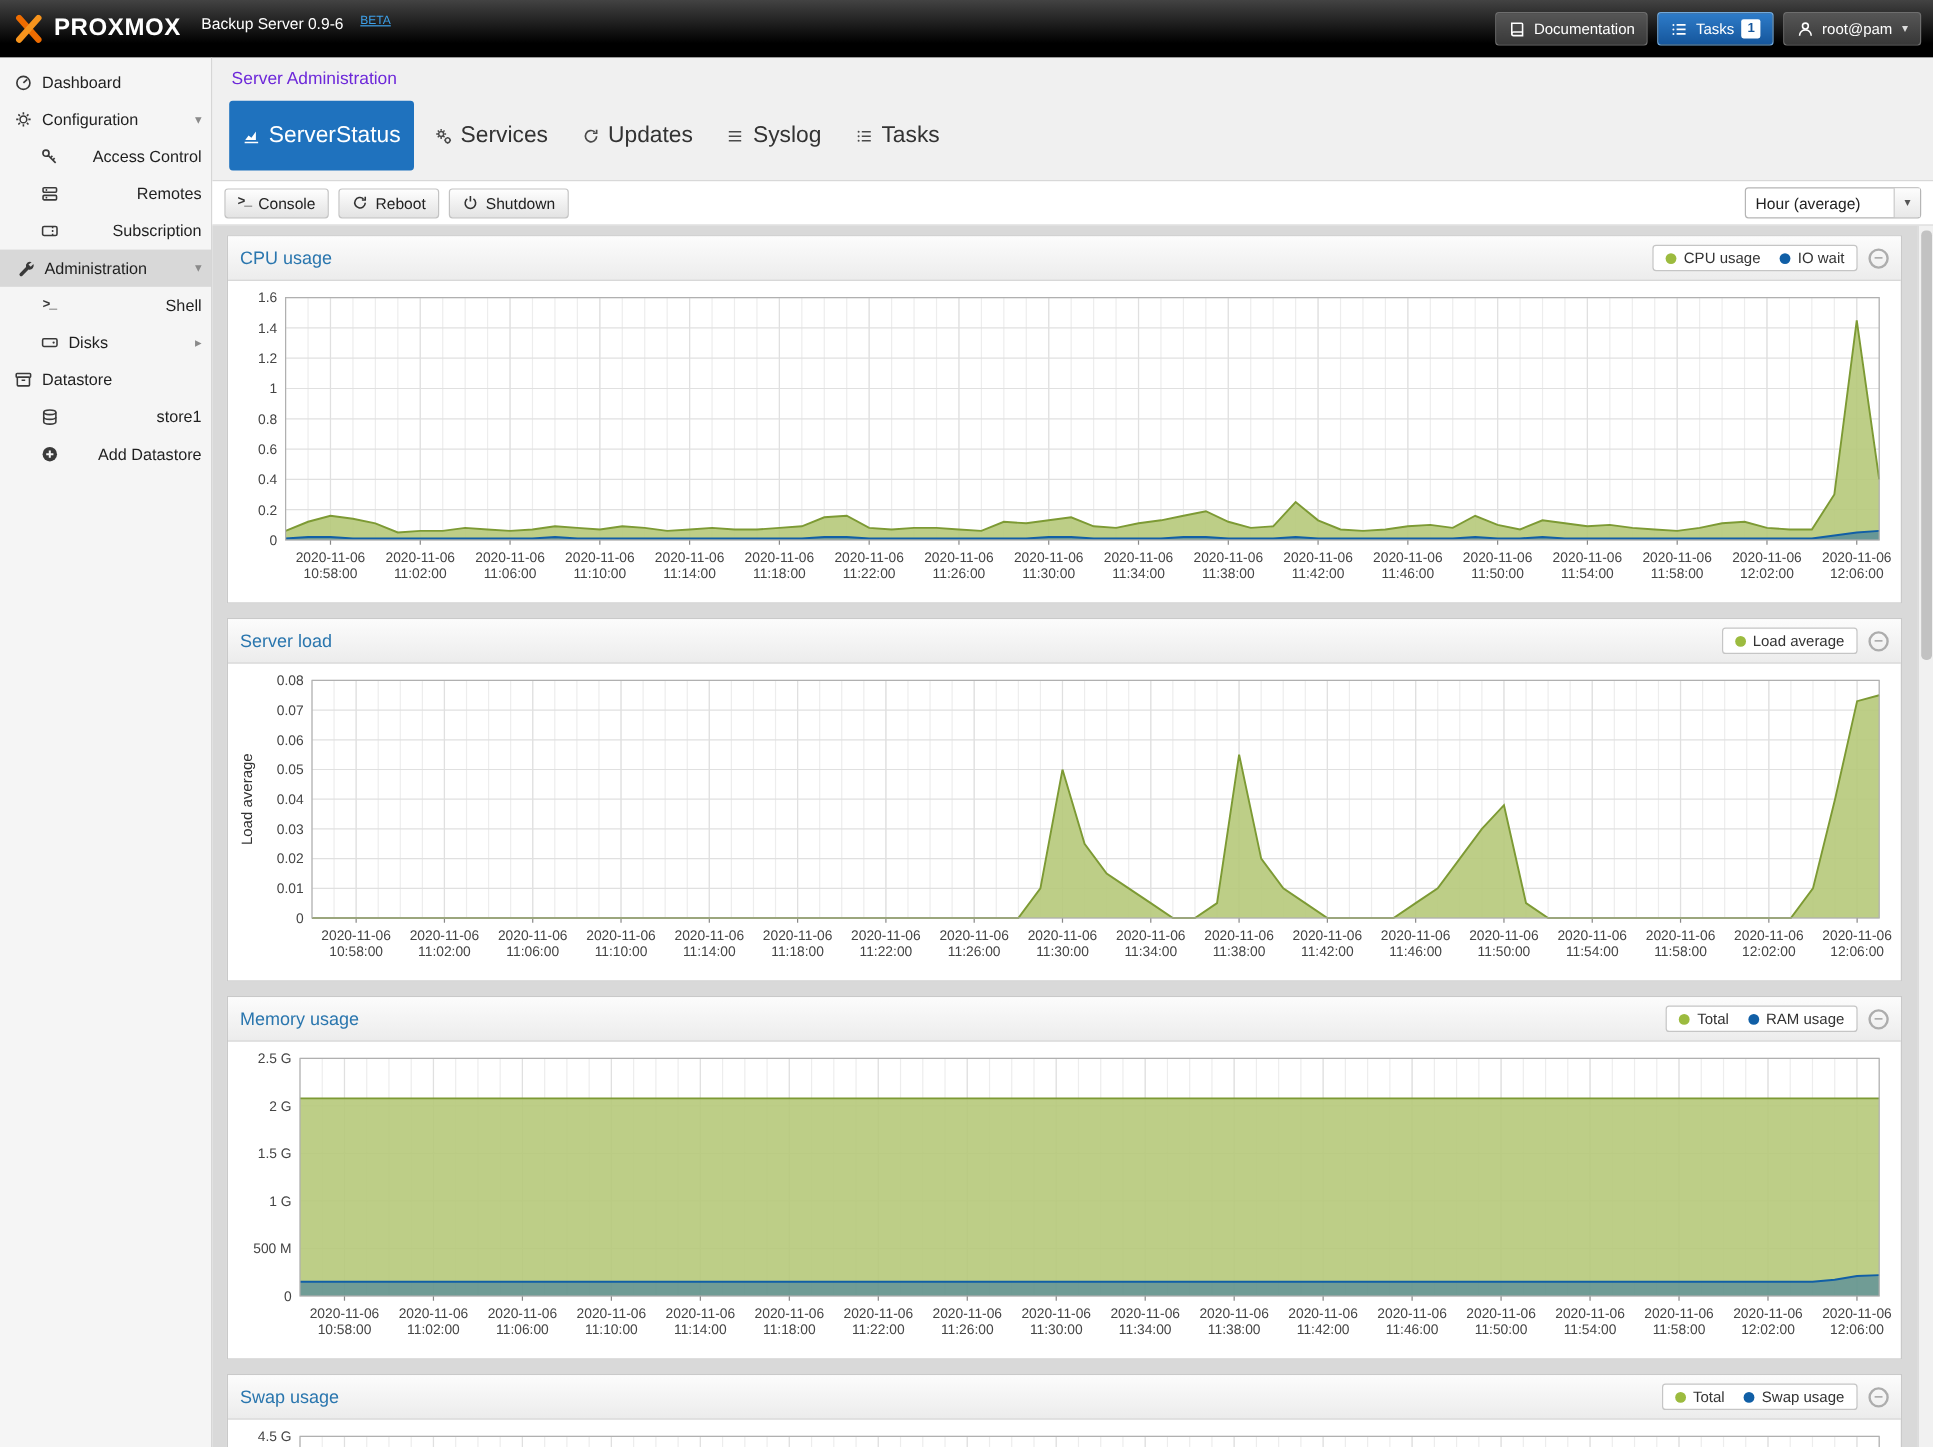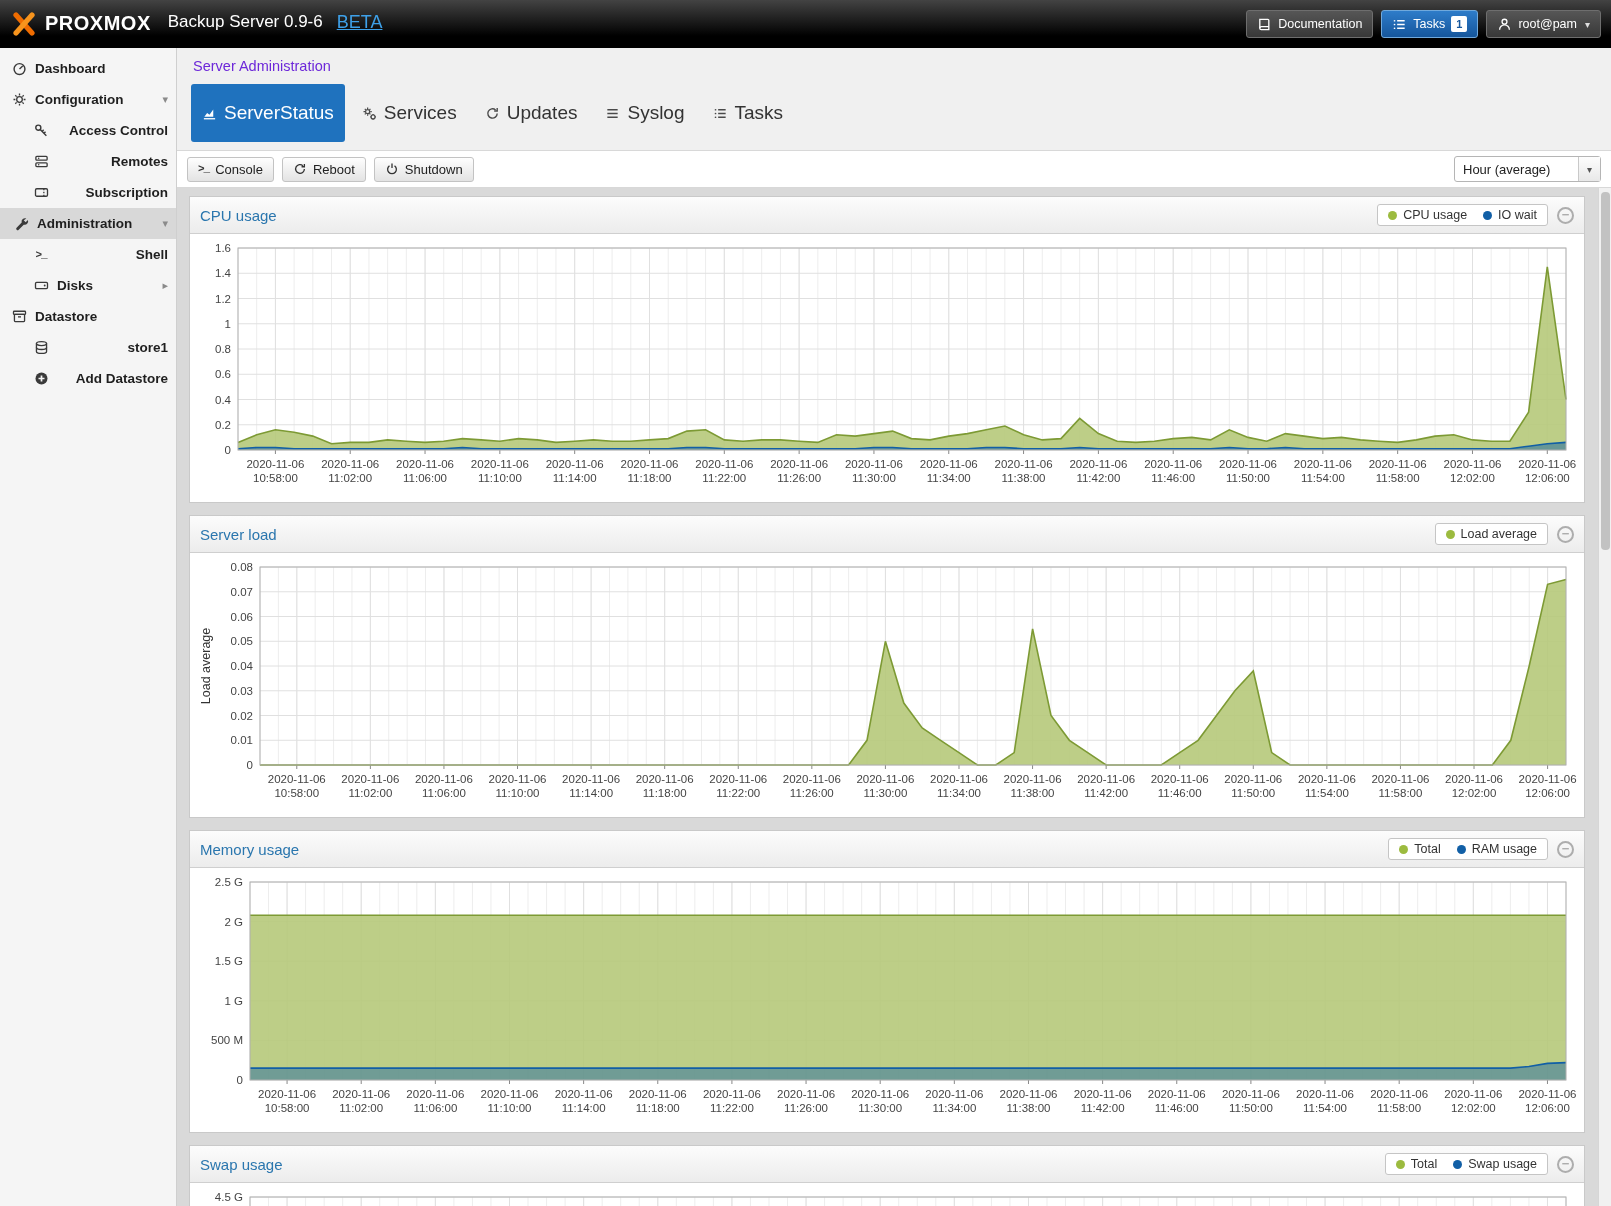--- a/index.html
+++ b/index.html
@@ -8,39 +8,39 @@
     width:1611px; height:1206px; overflow:hidden; position:relative;
     font-family:"Liberation Sans", sans-serif; background:#fff; font-size:13px; color:#222;
   }
   svg { display:block; }
 
   
   .topbar { position:absolute; top:0; left:0; right:0; height:48px;
     background:linear-gradient(#434343,#000 75%); display:flex; align-items:center; padding:0 10px; color:#fff; }
   .brand { display:flex; align-items:flex-start; gap:7px; }
   .brand-name { font-size:20px; font-weight:bold; letter-spacing:.5px; }
-  .product { font-size:17px; margin-left:10px; }
-  .beta { color:#3ea0e8; font-size:18px; margin-left:7px; text-decoration:underline; cursor:pointer; }
+  .product { font-size:13px; margin-left:10px; }
+  .beta { color:#3ea0e8; font-size:10px; margin-left:7px; text-decoration:underline; cursor:pointer; }
   .top-actions { margin-left:auto; display:flex; gap:8px; align-items:center; }
   .hbtn { display:flex; align-items:center; gap:6px; height:28px; padding:0 10px; border-radius:3px;
     font-size:12.5px; color:#fff; cursor:pointer; }
   .hbtn.dark { background:linear-gradient(#565656,#383838); border:1px solid #6e6e6e; }
   .hbtn.blue { background:linear-gradient(#2e7cc9,#15569c); border:1px solid #70a9dc; }
   .badge { background:#fff; color:#15569c; border-radius:2px; padding:0 5px; font-size:11px; font-weight:bold; line-height:16px; }
   .caret { font-size:10px; color:#ddd; margin-left:2px; }
   .hicon { display:inline-flex; color:#fff; }
 
   
   .sidebar { position:absolute; top:48px; left:0; width:177px; bottom:0; background:#f5f5f5;
     border-right:1px solid #cfcfcf; padding-top:5px; font-size:13.5px; color:#1f1f1f; }
   .nav-item { display:flex; align-items:center; height:31px; padding-left:10px; padding-right:8px; cursor:pointer; }
   .nav-item.lvl1 { padding-left:32px;justify-content:space-between; }
   .nav-item.selected { background:#d8d8d8;padding-left:12px; }
   .nav-icon { width:18px; margin-right:7px; display:inline-flex; justify-content:center; color:#3a3a3a; }
-  .nav-label { flex:0 1 auto;font-weight:bold; }
+  .nav-label { flex:0 1 auto; }
   .tree-arrow { margin-left:auto; color:#8a8a8a; font-size:11px; }
   .term { font-family:"Liberation Mono", monospace; font-weight:bold; font-size:11px; letter-spacing:-1px; }
 
   
   .main { position:absolute; top:48px; left:177px; right:0; bottom:0; background:#f0f0f0;
     display:flex; flex-direction:column; }
   .crumb { padding:10px 16px 2px; font-size:14.5px; color:#6d28d9; }
   .tabbar { display:flex; gap:6px; padding:8px 14px 8px; align-items:center; }
   .tab { display:flex; gap:7px; align-items:center; padding:18px 11px; border-radius:3px; font-size:19px; color:#333; cursor:pointer; }
   .tab .ticon { display:inline-flex; color:#4a4a4a; }

